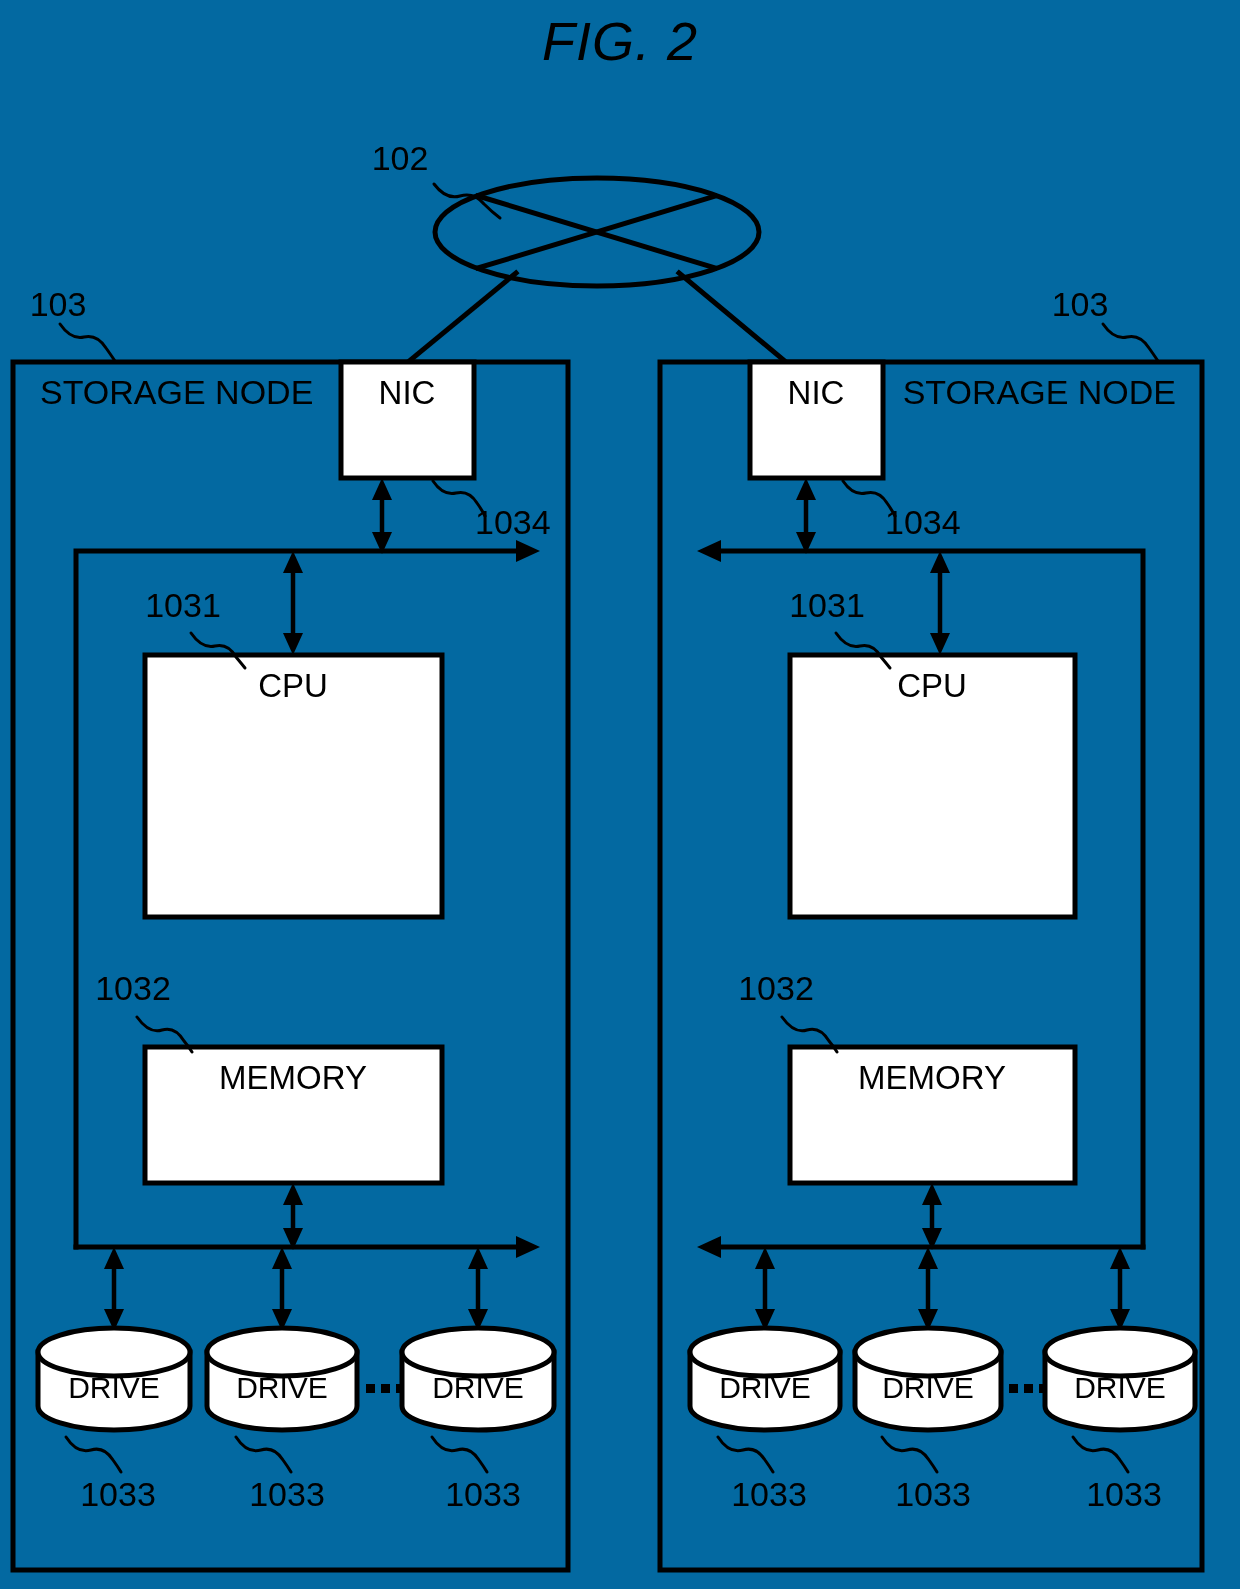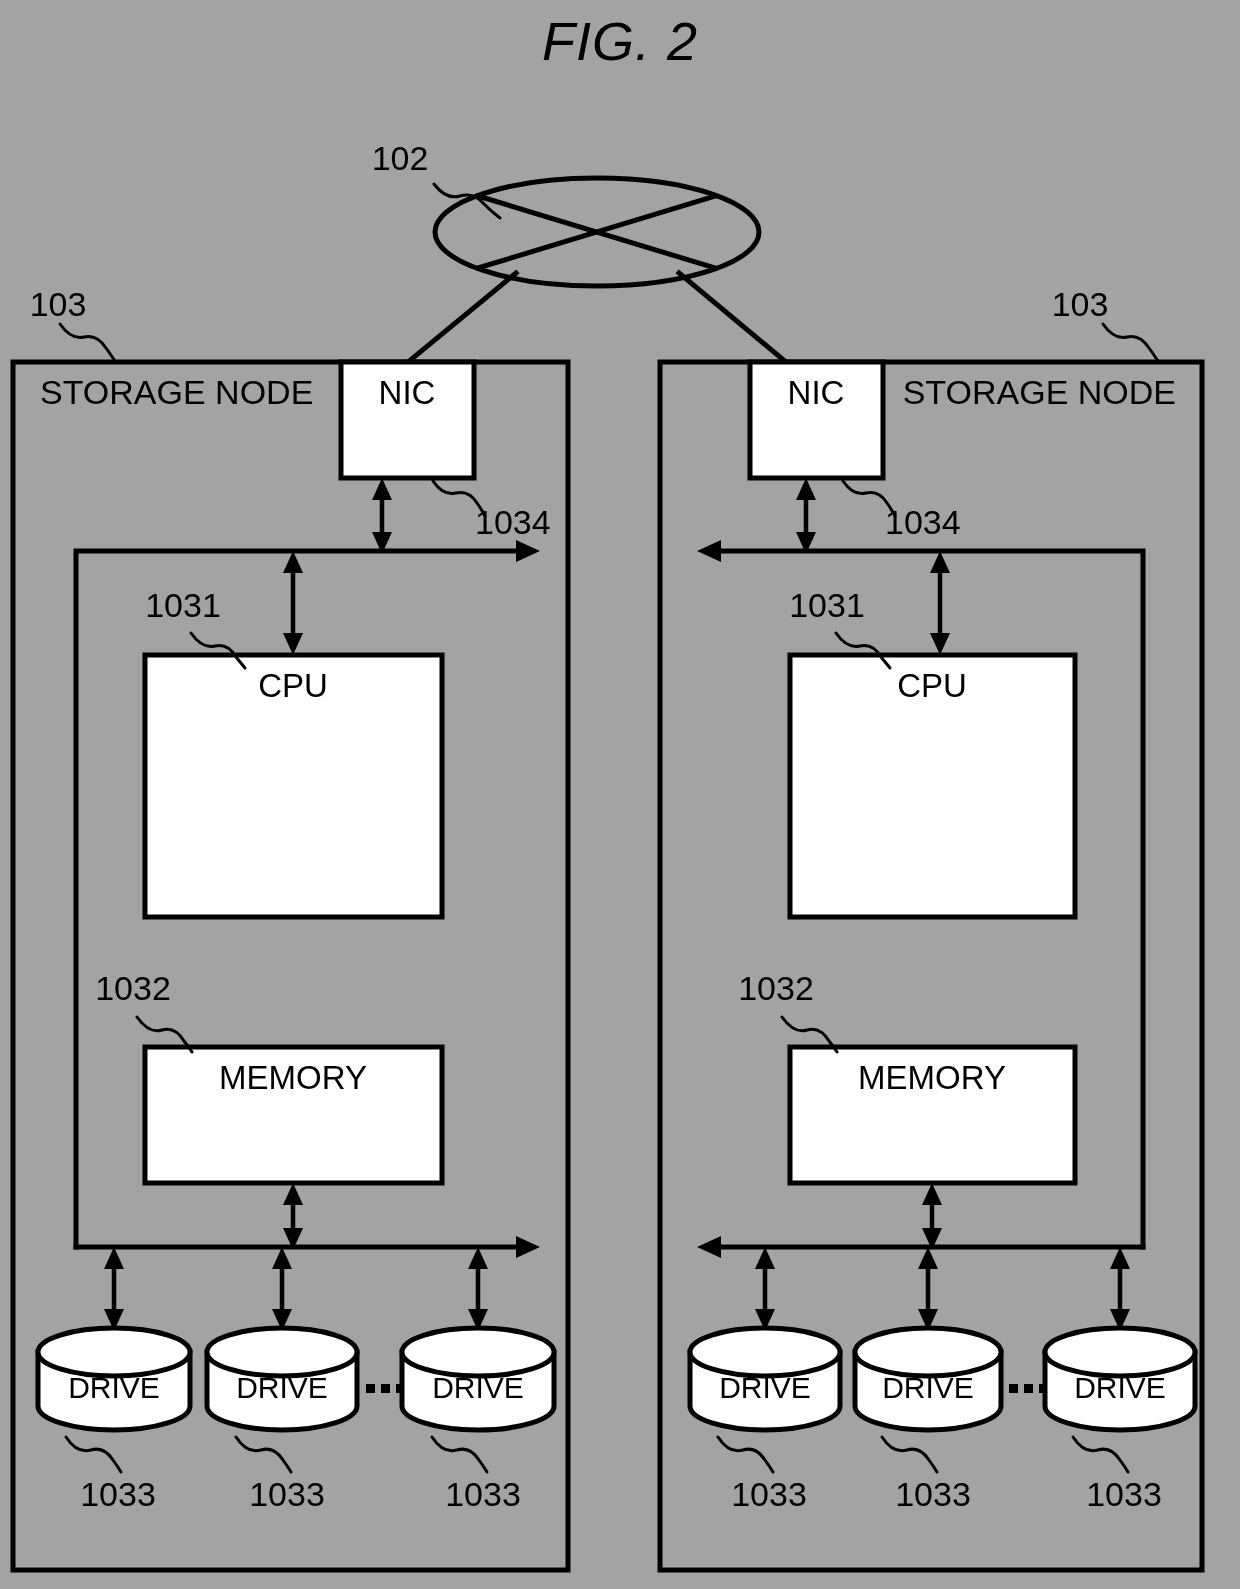--- a/index.html
+++ b/index.html
@@ -10,21 +10,21 @@
   body {
     width: 1240px;
     height: 1589px;
     font-family: "Liberation Sans", sans-serif;
     overflow: hidden;
   }
   #figure-root {
     position: relative;
     width: 1240px;
     height: 1589px;
-    background: #a3a3a3;
+    background: #0369a1;
   }
   svg#diagram {
     position: absolute;
     top: 0;
     left: 0;
     width: 1240px;
     height: 1589px;
     display: block;
   }
   .fig-title {

